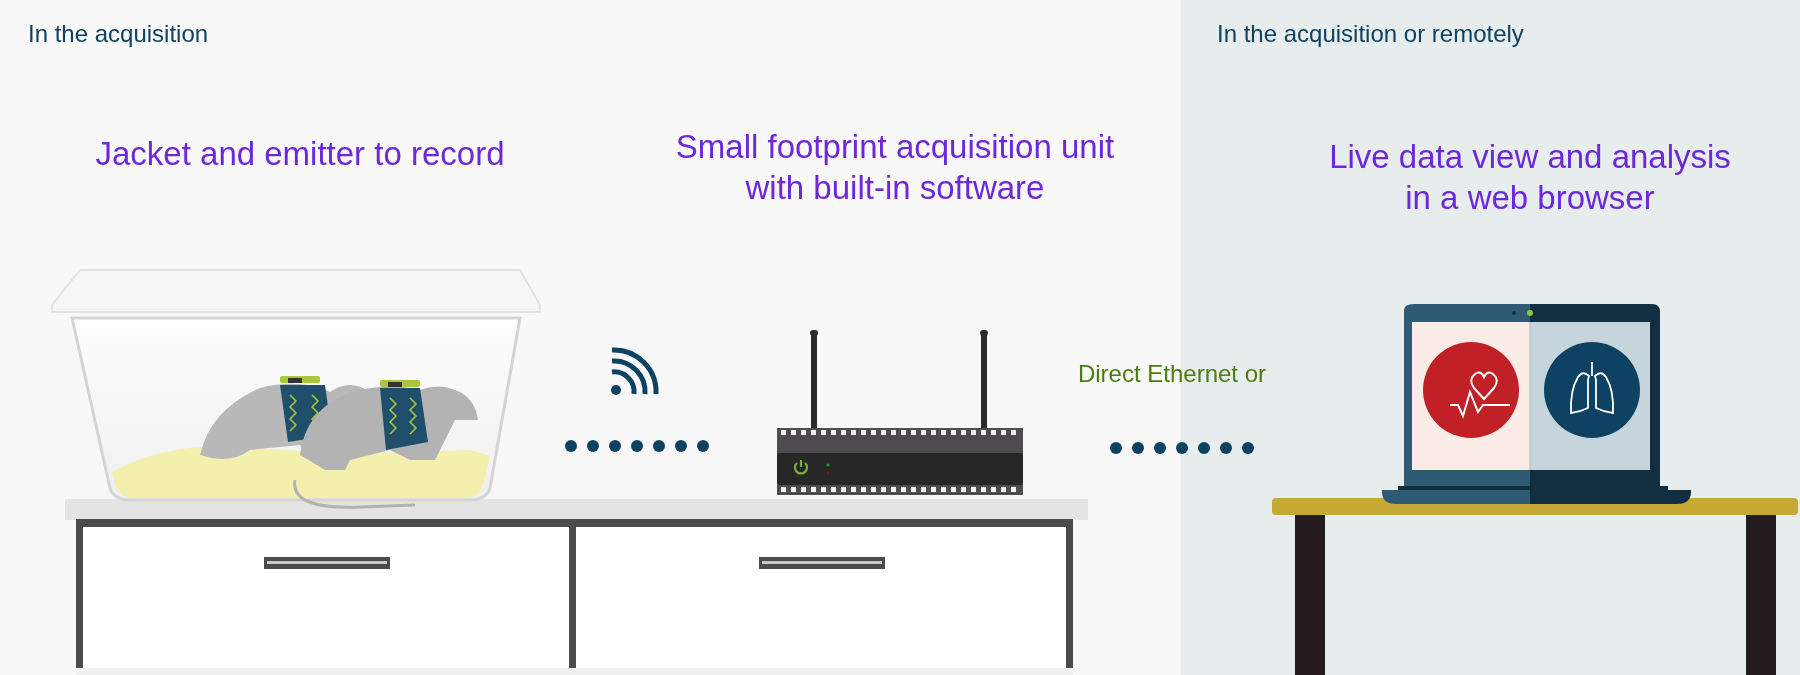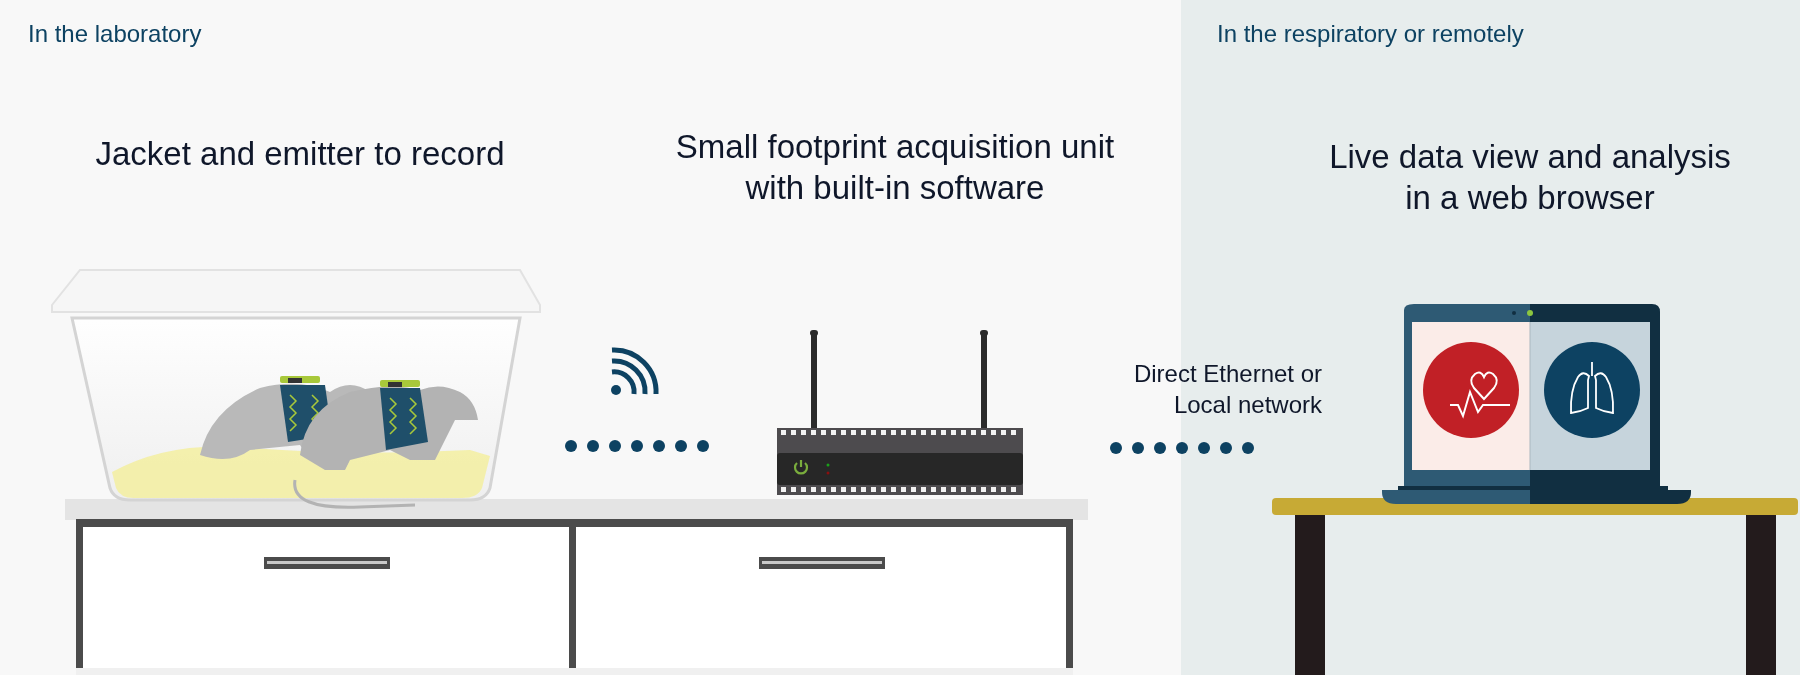--- a/index.html
+++ b/index.html
@@ -4,48 +4,47 @@
 <style>
   html, body { margin: 0; padding: 0; }
   body {
     width: 1800px; height: 675px; position: relative; overflow: hidden;
     background: #f8f8f8;
     font-family: "Liberation Sans", sans-serif;
     color: #0d4262;
   }
   .right-panel { position: absolute; left: 1181px; top: 0; width: 619px; height: 675px; background: #e7eded; }
   .section-label { position: absolute; top: 20px; font-size: 24px; color: #0d4262; }
-  .heading { position: absolute; font-size: 33px; line-height: 41px; text-align: center; color: #0f172a; }
-  .small-heading { position: absolute; font-size: 24px; line-height: 31px; text-align: right; color: #0f172a; }
+  .heading { position: absolute; font-size: 33px; line-height: 41px; text-align: center; color: #6d28d9; }
+  .small-heading { position: absolute; font-size: 24px; line-height: 31px; text-align: center; color: #4d7c0f; }
   .dot { position: absolute; width: 12px; height: 12px; border-radius: 50%; background: #0d4262; }
   svg { position: absolute; overflow: visible; }
 </style>
 </head>
 <body>
 
 <div class="right-panel"></div>
 
-<div class="section-label" style="left:28px;">In the laboratory</div>
-<div class="section-label" style="left:1217px;">In the respiratory or remotely</div>
+<div class="section-label" style="left:28px;">In the acquisition</div>
+<div class="section-label" style="left:1217px;">In the acquisition or remotely</div>
 
 <div class="heading" style="left:0px; top:133px; width:600px;">
   <div>Jacket and emitter to record</div>
 </div>
 <div class="heading" style="left:595px; top:126px; width:600px;">
   <div>Small footprint acquisition unit</div>
   <div>with built-in software</div>
 </div>
 <div class="heading" style="left:1230px; top:136px; width:600px;">
   <div>Live data view and analysis</div>
   <div>in a web browser</div>
 </div>
 
 <div class="small-heading" style="left:1022px; top:358px; width:300px;">
   <div>Direct Ethernet or</div>
-  <div>Local network</div>
 </div>
 
 <svg width="1800" height="675" style="left:0;top:0;">
   <rect x="65" y="499" width="1023" height="21" fill="#e4e4e4"></rect>
   <rect x="76" y="519" width="997" height="8" fill="#4b4b4b"></rect>
   <rect x="76" y="519" width="7" height="156" fill="#4b4b4b"></rect>
   <rect x="1066" y="519" width="7" height="156" fill="#4b4b4b"></rect>
   <rect x="83" y="527" width="486" height="142" fill="#ffffff"></rect>
   <rect x="576" y="527" width="490" height="142" fill="#ffffff"></rect>
   <rect x="569" y="519" width="7" height="156" fill="#4b4b4b"></rect>

